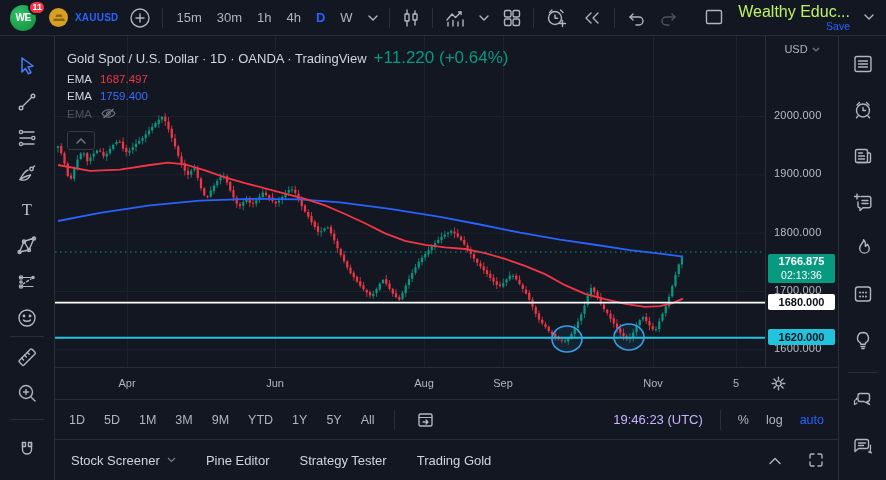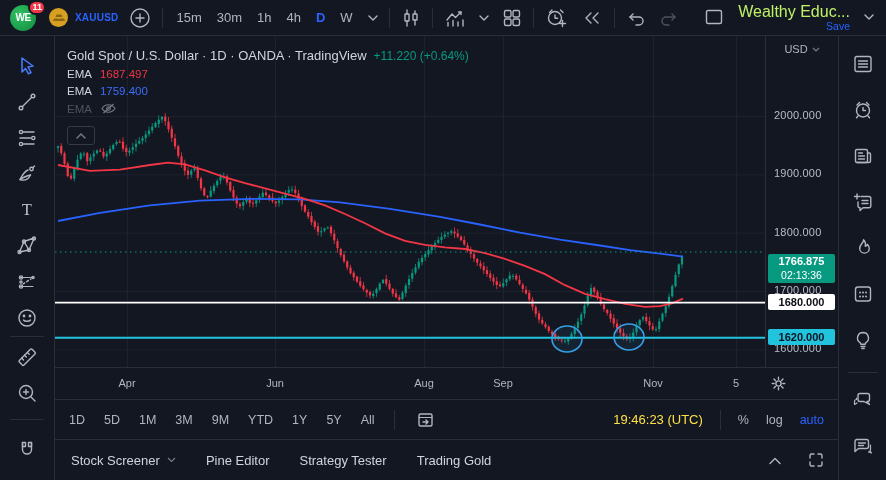--- a/index.html
+++ b/index.html
@@ -45,35 +45,35 @@
   .badge-last .cd{font-weight:normal;font-size:10.5px}
   .badge-white{background:#ffffff;color:#0c0e15;padding:2px 0}
   .badge-cyan{background:#22c3dd;color:#0c1320;padding:2px 0}
   .time-axis{position:absolute;left:0;bottom:0;height:32px;width:100%;border-top:1px solid #2a2e39}
   .tlabel{position:absolute;top:9px;transform:translateX(-50%);font-size:11px;color:#b2b5be}
   .gear-btn{position:absolute;right:52px;top:8px;cursor:pointer}
 
   
   .legend{position:absolute;left:12px;top:12px;display:flex;flex-direction:column;gap:5px;z-index:5}
   .legend-title{color:#d1d4dc;font-size:13px;cursor:pointer}
-  .legend-change{color:#089981;margin-left:7px;font-size:12px}
+  .legend-change{color:#089981;margin-left:7px;font-size:17px}
   .legend-row{display:flex;align-items:center;gap:8px;font-size:11.5px;cursor:pointer}
   .ema-label{color:#d1d4dc}
   .ema-val-fast{color:#f23645}
   .ema-val-slow{color:#3d6dfc}
   .ema-hidden{color:#50535e}
   .collapse-btn{margin-top:6px;width:28px;height:19px;border:1px solid #363a45;border-radius:3px;background:rgba(19,23,34,.5);display:flex;align-items:center;justify-content:center;cursor:pointer}
 
   
   .range-toolbar{height:40px;flex:0 0 40px;border-top:1px solid #2a2e39;display:flex;align-items:center;justify-content:space-between;padding:0 14px;font-size:12.5px}
   .rt-left{display:flex;align-items:center;gap:19px}
   .rt-range{cursor:pointer;color:#b2b5be}
   .rt-sep{width:1px;height:20px;background:#2a2e39}
   .rt-right{display:flex;align-items:center;gap:17px}
-  .clock{color:#fde047;font-size:13px;cursor:pointer}
+  .clock{color:#c4b5fd;font-size:13px;cursor:pointer}
   .rt-toggle{cursor:pointer}
   .rt-auto{color:#2962ff;cursor:pointer}
 
   
   .bottom-panel{height:41px;flex:0 0 41px;border-top:1px solid #2a2e39;display:flex;align-items:center;gap:30px;padding:0 16px;font-size:13px;color:#d1d4dc;position:relative}
   .bp-item{display:flex;align-items:center;gap:7px;cursor:pointer;white-space:nowrap}
   .bp-icons{position:absolute;right:12px;display:flex;align-items:center;gap:22px}
 
   
   .right-sidebar{width:48px;flex:0 0 48px;border-left:1px solid #2a2e39;display:flex;flex-direction:column;align-items:center;padding-top:5px;overflow:hidden}

